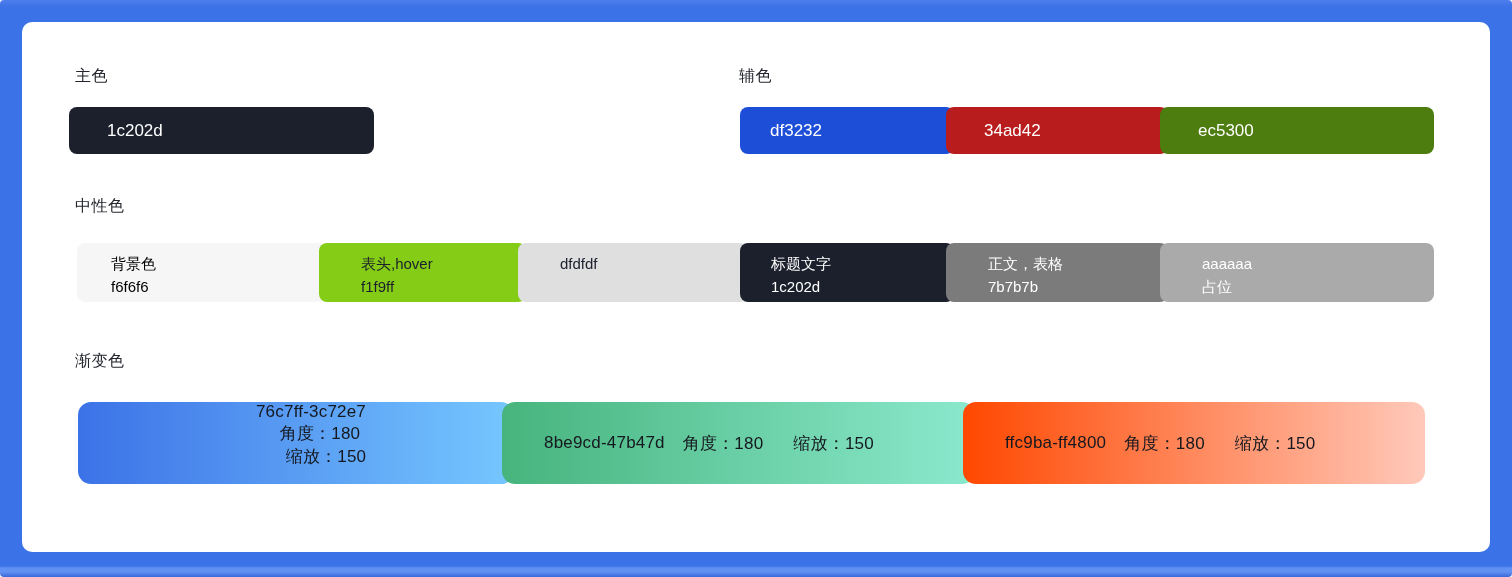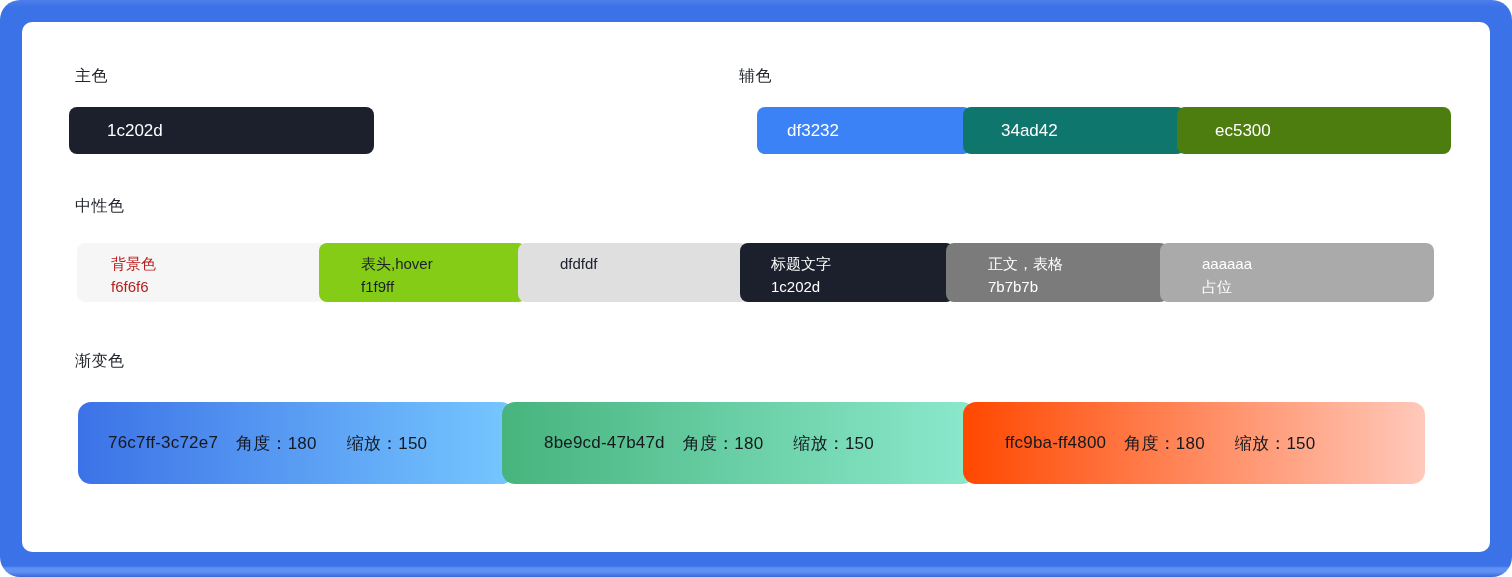--- a/index.html
+++ b/index.html
@@ -3,21 +3,21 @@
 <meta charset="utf-8">
 <style>
   html,body{margin:0;padding:0;background:#ffffff;}
   body{
     font-family:"Liberation Sans","DejaVu Sans",sans-serif;
     -webkit-font-smoothing:antialiased;
   }
   .frame{
     position:relative;
     width:1512px;height:577px;
-    border-radius:20px;
+    border-radius:4px;
     background:linear-gradient(180deg,#4d7eec 0px,#3c72e7 7px,#3c72e7 566px,#6090f2 568px,#6090f2 572px,#3a68d8 577px);
     overflow:hidden;
   }
   .card{
     position:absolute;
     left:22px;top:22px;width:1468px;height:530px;
     background:#ffffff;
     border-radius:10px;
   }
   .sec-title{
@@ -104,34 +104,34 @@
 
     <div class="sec-title" id="title-primary">主色</div>
     <div class="row" id="row-primary">
       <div class="swatch ovl w1" style="background: rgb(28, 32, 45); color: rgb(255, 255, 255);">
         <span>1c202d</span>
       </div>
     </div>
 
     <div class="sec-title" id="title-secondary">辅色</div>
     <div class="row" id="row-secondary">
-      <div class="swatch w0" style="background: #3b82f6; color: rgb(255, 255, 255); margin-left: 17px;">
+      <div class="swatch w0" style="background: #1d4ed8; color: rgb(255, 255, 255);">
         <span>df3232</span>
       </div>
-      <div class="swatch ovl w1" style="background: #0f766e; color: rgb(255, 255, 255);">
+      <div class="swatch ovl w1" style="background: #b91c1c; color: rgb(255, 255, 255);">
         <span>34ad42</span>
       </div>
       <div class="swatch ovl w2" style="background: #4d7c0f; color: rgb(255, 255, 255);">
         <span>ec5300</span>
       </div>
     </div>
 
     <div class="sec-title" id="title-neutral">中性色</div>
     <div class="row" id="row-neutral">
-      <div class="cell w0" style="background: rgb(246, 246, 246); color: #b91c1c;">
+      <div class="cell w0" style="background: rgb(246, 246, 246); color: #000000;">
         <div>背景色</div>
         <div>f6f6f6</div>
       </div>
       <div class="cell ovl w1" style="background: #84cc16; color: rgb(28, 32, 45);">
         <div>表头,hover</div>
         <div>f1f9ff</div>
       </div>
       <div class="cell ovl w2" style="background: rgb(223, 223, 223); color: rgb(28, 32, 45);">
         <div>dfdfdf</div>
       </div>
@@ -144,21 +144,21 @@
         <div>7b7b7b</div>
       </div>
       <div class="cell ovl w5" style="background: rgb(170, 170, 170); color: rgb(255, 255, 255);">
         <div>aaaaaa</div>
         <div>占位</div>
       </div>
     </div>
 
     <div class="sec-title" id="title-gradient">渐变色</div>
     <div class="row" id="row-gradient">
-      <div class="gblock w0" style="color: rgb(21, 24, 31); background: linear-gradient(90deg, rgb(60, 114, 231) 0%, rgb(118, 199, 255) 100%);">
+      <div class="gblock w0" style="color: rgb(21, 24, 31); background: linear-gradient(90deg, rgb(60, 114, 231) 0%, rgb(118, 199, 255) 100%); flex-direction: column;">
         <span>76c7ff-3c72e7</span>
         <span class="g-angle">角度：180</span>
         <span class="g-scale">缩放：150</span>
       </div>
       <div class="gblock ovl w1" style="color: rgb(21, 24, 31); background: linear-gradient(90deg, rgb(71, 180, 125) 0%, rgb(139, 233, 205) 100%);">
         <span>8be9cd-47b47d</span>
         <span class="g-angle">角度：180</span>
         <span class="g-scale">缩放：150</span>
       </div>
       <div class="gblock ovl w2" style="color: rgb(21, 24, 31); background: linear-gradient(90deg, rgb(255, 72, 0) 0%, rgb(255, 201, 186) 100%);">

